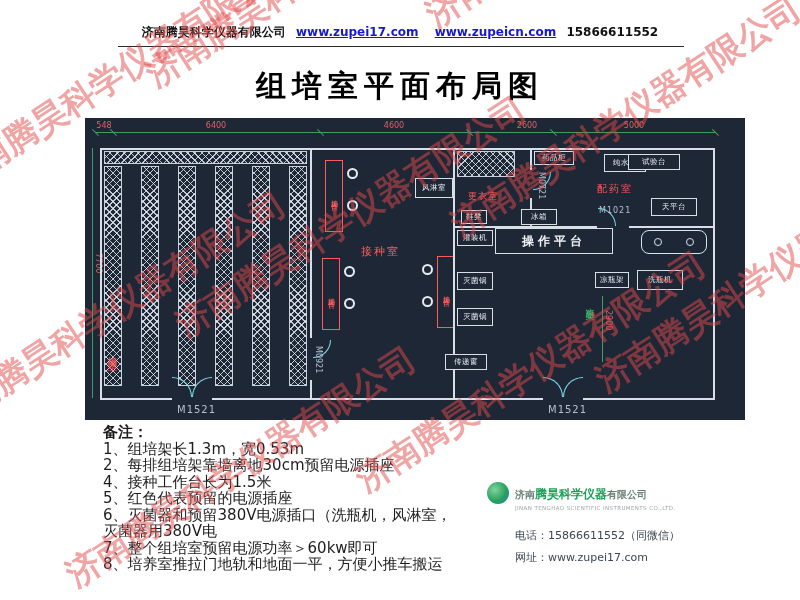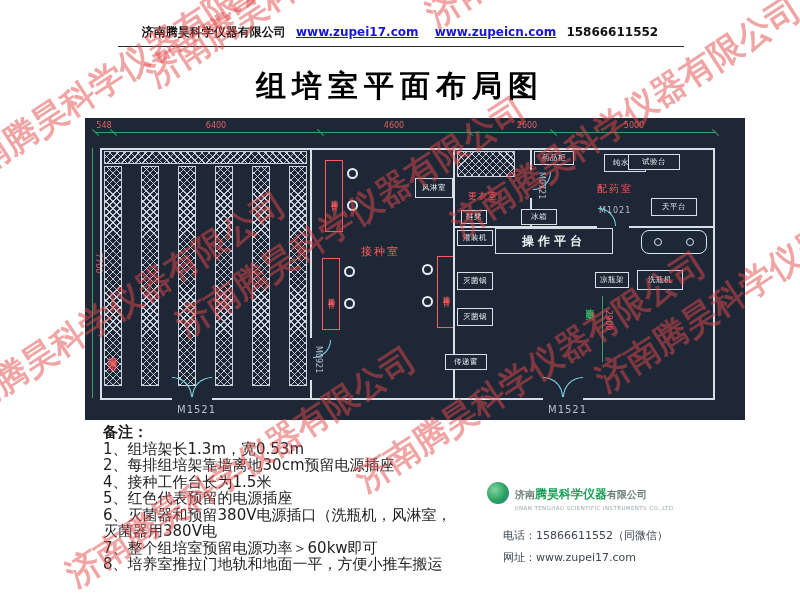--- a/index.html
+++ b/index.html
@@ -58,21 +58,21 @@
   .notes-title { font-weight:bold; }
 
   
   .foot { position:absolute; left:487px; top:482px; width:270px; }
   .foot-row { display:flex; align-items:center; gap:6px; }
   .logo { width:22px; height:22px; border-radius:50%;
           background:radial-gradient(circle at 35% 35%, #7fd4a0, #2aa05e 55%, #1b7fae); }
   .cn-sm { font-size:10px; color:#6a7f74; font-weight:bold; }
   .cn-brand { font-size:12px; color:#17a055; font-weight:bold; }
   .en-line { font-size:5.5px; color:#9aa8a0; letter-spacing:.4px; margin-top:1px; margin-left:28px; }
-  .foot-contact { margin-top:14px; margin-left:16px; font-size:11px; color:#3c4652; line-height:22px; }
+  .foot-contact { margin-top:14px; margin-left:28px; font-size:11px; color:#3c4652; line-height:22px; }
 
   .wm { position:absolute; white-space:nowrap; font-size:34px; font-weight:bold;
         color:rgba(226,74,74,.5); transform:rotate(-33deg); transform-origin:0 50%;
         pointer-events:none; z-index:40; }
 </style>
 </head>
 <body>
 
 <div class="hdr">
   <span>济南腾昊科学仪器有限公司</span>

